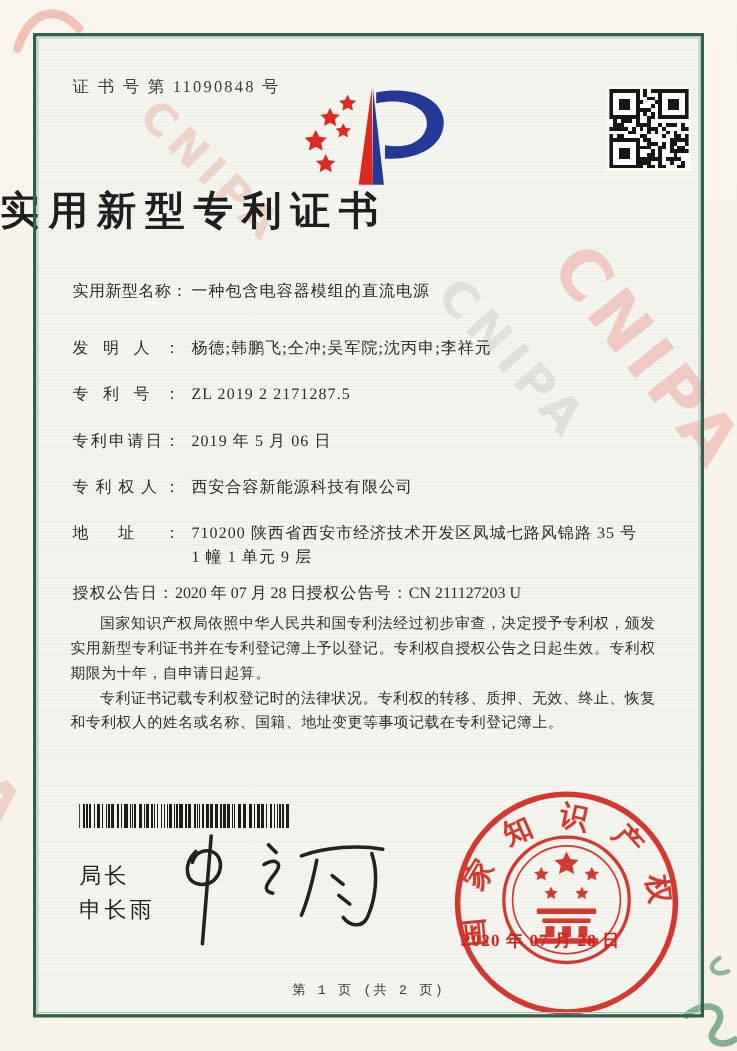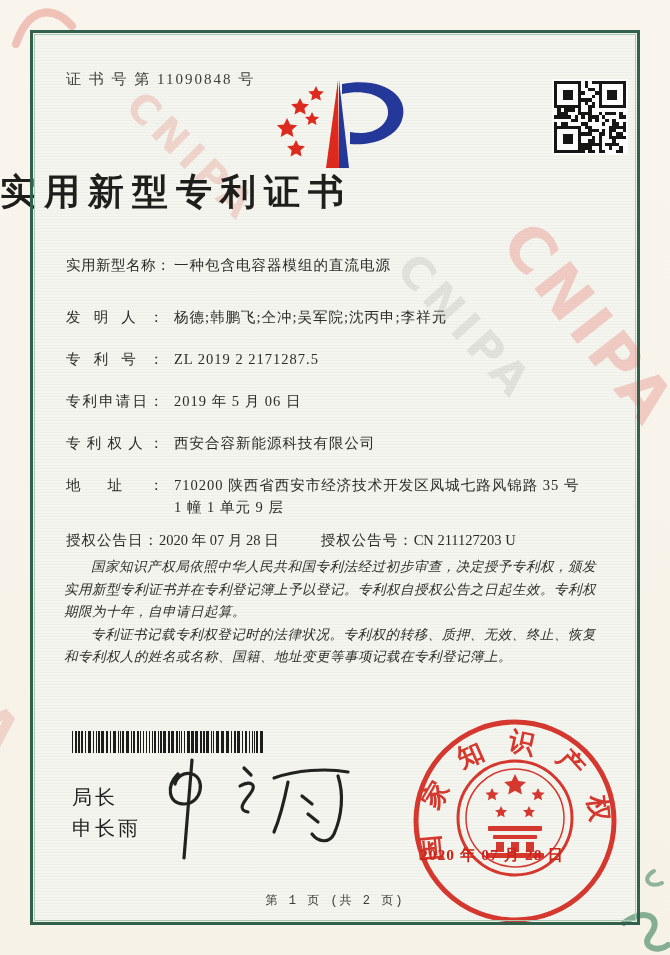--- a/index.html
+++ b/index.html
@@ -38,27 +38,27 @@
   .fields{position:absolute;left:66px;top:254px;width:545px;z-index:3;
           font-size:14.5px;color:#2b2b28;}
   .frow{margin-bottom:19px;line-height:23px;white-space:nowrap;}
   .frow.gap-lg{margin-bottom:29px;}
   .frow.addr{white-space:normal;margin-bottom:11px;}
   .flabel{display:inline-block;width:98px;text-align:justify;text-align-last:justify;
           vertical-align:top;letter-spacing:0.5px;}
   .fvalue{display:inline-block;margin-left:10px;vertical-align:top;letter-spacing:1px;}
   .addr .fvalue{width:408px;line-height:22px;white-space:normal;}
   .grant-row{white-space:nowrap;}
-  .grant-pair2{margin-left:42px;}
+  .grant-pair2{}
   .glabel{letter-spacing:1px;}
   
   .body-text{position:absolute;left:64px;top:556px;width:532px;z-index:3;
              font-size:13.5px;line-height:22.5px;color:#2e2e2a;text-align:justify;
              letter-spacing:0.5px;}
-  .body-text p{margin:0;text-indent:2em;font-style:italic;}
+  .body-text p{margin:0;text-indent:2em;}
   
   .barcode{position:absolute;left:72px;top:731px;width:192px;height:22px;z-index:3;}
   
   .officer{position:absolute;left:72px;top:782px;z-index:3;font-size:20px;
            line-height:31px;color:#222220;letter-spacing:3px;}
   .signature{position:absolute;left:140px;top:742px;width:255px;height:125px;z-index:3;}
   
   .seal{position:absolute;left:408px;top:714px;width:214px;height:214px;z-index:4;}
   .seal-date{position:absolute;left:412px;top:845px;width:160px;text-align:center;
              font-size:15.5px;font-weight:bold;color:#cd2519;z-index:5;letter-spacing:1px;}

